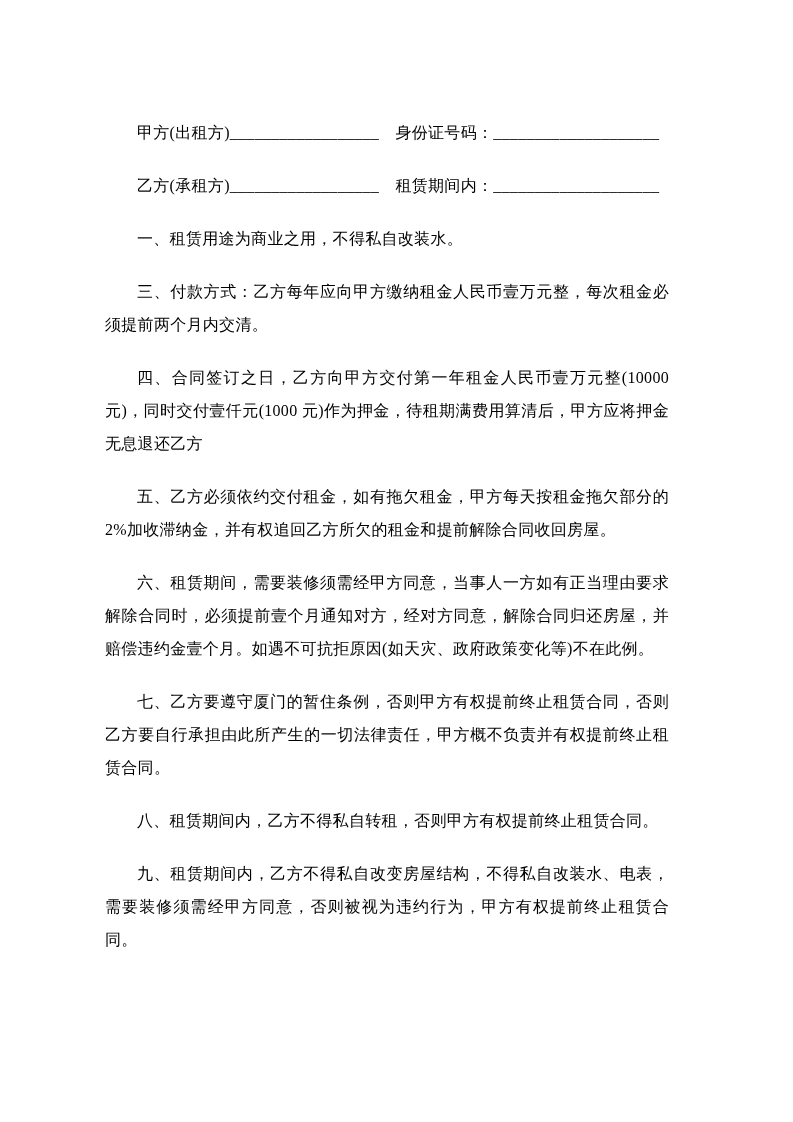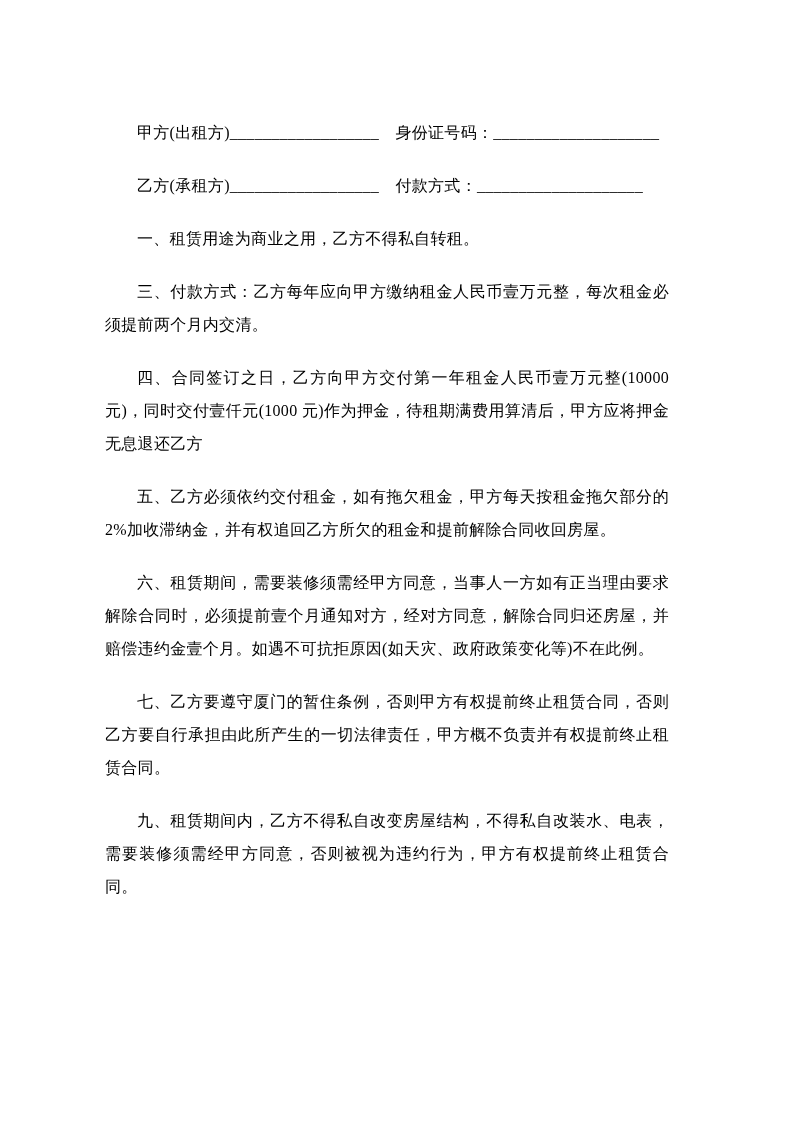--- a/index.html
+++ b/index.html
@@ -29,21 +29,22 @@
     text-align: justify;
     letter-spacing: 0.3px;
     word-break: break-all;
   }
 </style>
 </head>
 <body>
 
 <div class="page">
   <p class="para">甲方(出租方)__________________　身份证号码：____________________</p>
-  <p class="para">乙方(承租方)__________________　付款方式：____________________</p>
-  <p class="para">一、租赁用途为商业之用，乙方不得私自转租。</p>
+  <p class="para">乙方(承租方)__________________　租赁期间内：____________________</p>
+  <p class="para">一、租赁用途为商业之用，不得私自改装水。</p>
   <p class="para">三、付款方式：乙方每年应向甲方缴纳租金人民币壹万元整，每次租金必须提前两个月内交清。</p>
   <p class="para">四、合同签订之日，乙方向甲方交付第一年租金人民币壹万元整(10000 元)，同时交付壹仟元(1000 元)作为押金，待租期满费用算清后，甲方应将押金无息退还乙方</p>
   <p class="para">五、乙方必须依约交付租金，如有拖欠租金，甲方每天按租金拖欠部分的 2%加收滞纳金，并有权追回乙方所欠的租金和提前解除合同收回房屋。</p>
   <p class="para">六、租赁期间，需要装修须需经甲方同意，当事人一方如有正当理由要求解除合同时，必须提前壹个月通知对方，经对方同意，解除合同归还房屋，并赔偿违约金壹个月。如遇不可抗拒原因(如天灾、政府政策变化等)不在此例。</p>
   <p class="para">七、乙方要遵守厦门的暂住条例，否则甲方有权提前终止租赁合同，否则乙方要自行承担由此所产生的一切法律责任，甲方概不负责并有权提前终止租赁合同。</p>
+  <p class="para">八、租赁期间内，乙方不得私自转租，否则甲方有权提前终止租赁合同。</p>
   <p class="para">九、租赁期间内，乙方不得私自改变房屋结构，不得私自改装水、电表，需要装修须需经甲方同意，否则被视为违约行为，甲方有权提前终止租赁合同。</p>
 </div>
 
 </body></html>

